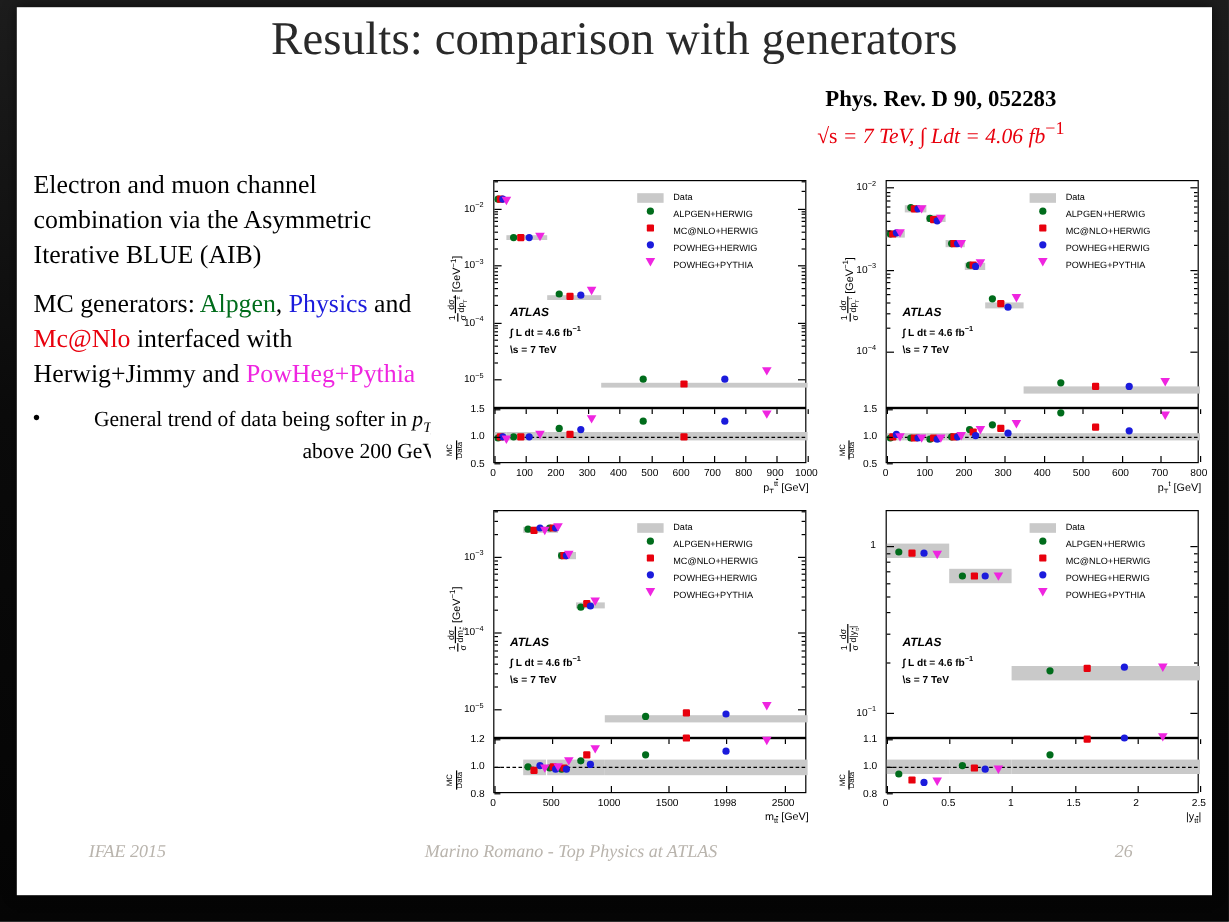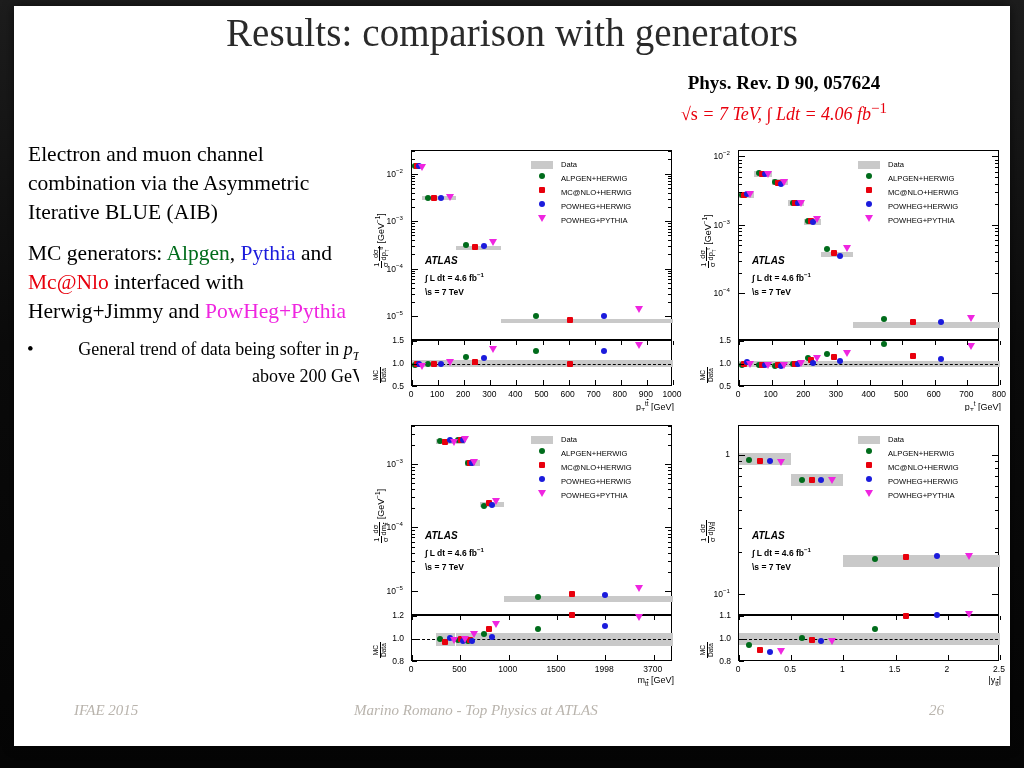--- a/index.html
+++ b/index.html
@@ -87,30 +87,30 @@
   .f-right{left:915px;top:6px;}
 </style>
 </head>
 <body>
 
 <div id="frame">
   <div id="slide">
 
     <div class="title">Results: comparison with generators</div>
 
-    <div class="ref">Phys. Rev. D 90, 057624</div>
+    <div class="ref">Phys. Rev. D 90, 052283</div>
 
     <div class="lumi">
       <span class="radic">√s</span><span> = 7 TeV, ∫ Ldt = 4.06 fb</span><sup class="up">−1</sup>
     </div>
 
     <div class="txtcol">
       <p class="para">Electron and muon channel combination via the Asymmetric Iterative BLUE (AIB)</p>
       <p class="para">
-        <span>MC generators: </span><span class="g-alpgen">Alpgen</span><span>, </span><span class="g-powheg">Pythia</span><span> and </span><span class="g-mcnlo">Mc@Nlo</span><span> interfaced with Herwig+Jimmy and </span><span class="g-pp">PowHeg+Pythia</span>
+        <span>MC generators: </span><span class="g-alpgen">Alpgen</span><span>, </span><span class="g-powheg">Physics</span><span> and </span><span class="g-mcnlo">Mc@Nlo</span><span> interfaced with Herwig+Jimmy and </span><span class="g-pp">PowHeg+Pythia</span>
       </p>
       <ul class="bullets">
         <li>
           <span>General trend of data being softer in </span><i class="mi">p</i><sub class="sb">T,t</sub><span> above 200 GeV</span>
         </li>
       </ul>
     </div>
 
     <div class="plot" id="plot0" style="left:345px;top:130px;width:325px;height:265px;">
         <div class="mainbox" style="left: 52px; top: 14px; width: 261px; height: 190px;">
@@ -586,21 +586,21 @@
           <div class="tick" style="left: 241.667px; top: 0px; width: 1px; height: 4px;"></div>
           <div class="tick" style="left: 0px; top: 45px; width: 5px; height: 1px;"></div>
           <div class="tick" style="left: 0px; top: 23px; width: 5px; height: 1px;"></div>
           <div class="tick" style="left: 0px; top: 0px; width: 5px; height: 1px;"></div>
         </div>
         <div class="ticknum" style="left: 52px; top: 253px; transform: translateX(-50%);">0</div>
         <div class="ticknum" style="left: 100.333px; top: 253px; transform: translateX(-50%);">500</div>
         <div class="ticknum" style="left: 148.667px; top: 253px; transform: translateX(-50%);">1000</div>
         <div class="ticknum" style="left: 197px; top: 253px; transform: translateX(-50%);">1500</div>
         <div class="ticknum" style="left: 245.333px; top: 253px; transform: translateX(-50%);">1998</div>
-        <div class="ticknum" style="left: 293.667px; top: 253px; transform: translateX(-50%);">3700</div>
+        <div class="ticknum" style="left: 293.667px; top: 253px; transform: translateX(-50%);">2500</div>
         <div class="ticknum" style="left: 44px; top: 178.797px; transform: translate(-100%, -50%);">10<span class="expo">−5</span></div>
         <div class="ticknum" style="left: 44px; top: 115.464px; transform: translate(-100%, -50%);">10<span class="expo">−4</span></div>
         <div class="ticknum" style="left: 44px; top: 52.1305px; transform: translate(-100%, -50%);">10<span class="expo">−3</span></div>
         <div class="ticknum" style="left: 45px; top: 250px; transform: translate(-100%, -50%);">0.8</div>
         <div class="ticknum" style="left: 45px; top: 227px; transform: translate(-100%, -50%);">1.0</div>
         <div class="ticknum" style="left: 45px; top: 204px; transform: translate(-100%, -50%);">1.2</div>
         <div class="legend" style="left: 172.06px; top: 22px;">
           <div class="row">
             <span style="position: absolute; left: 0px; top: 3px; width: 22px; height: 8px; background: rgb(201, 201, 201);"></span>
             <span class="lb">Data</span>

